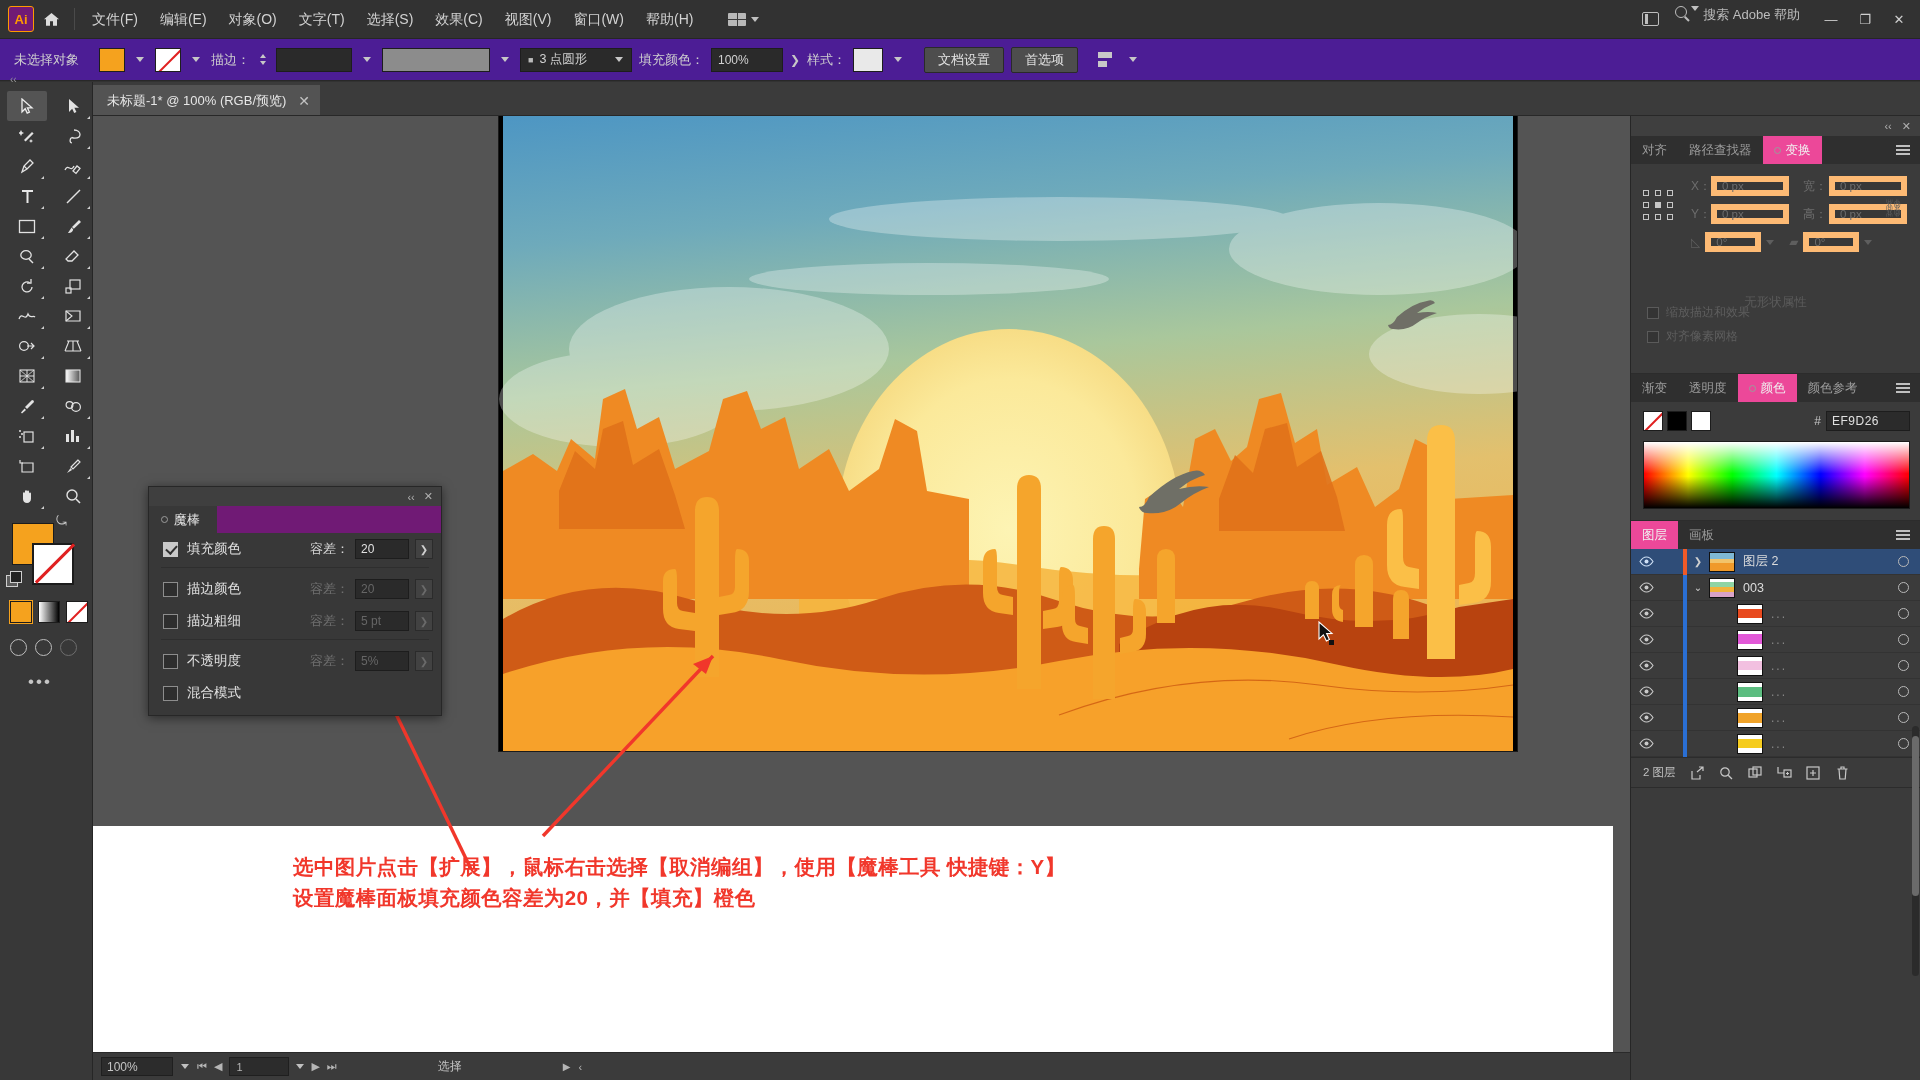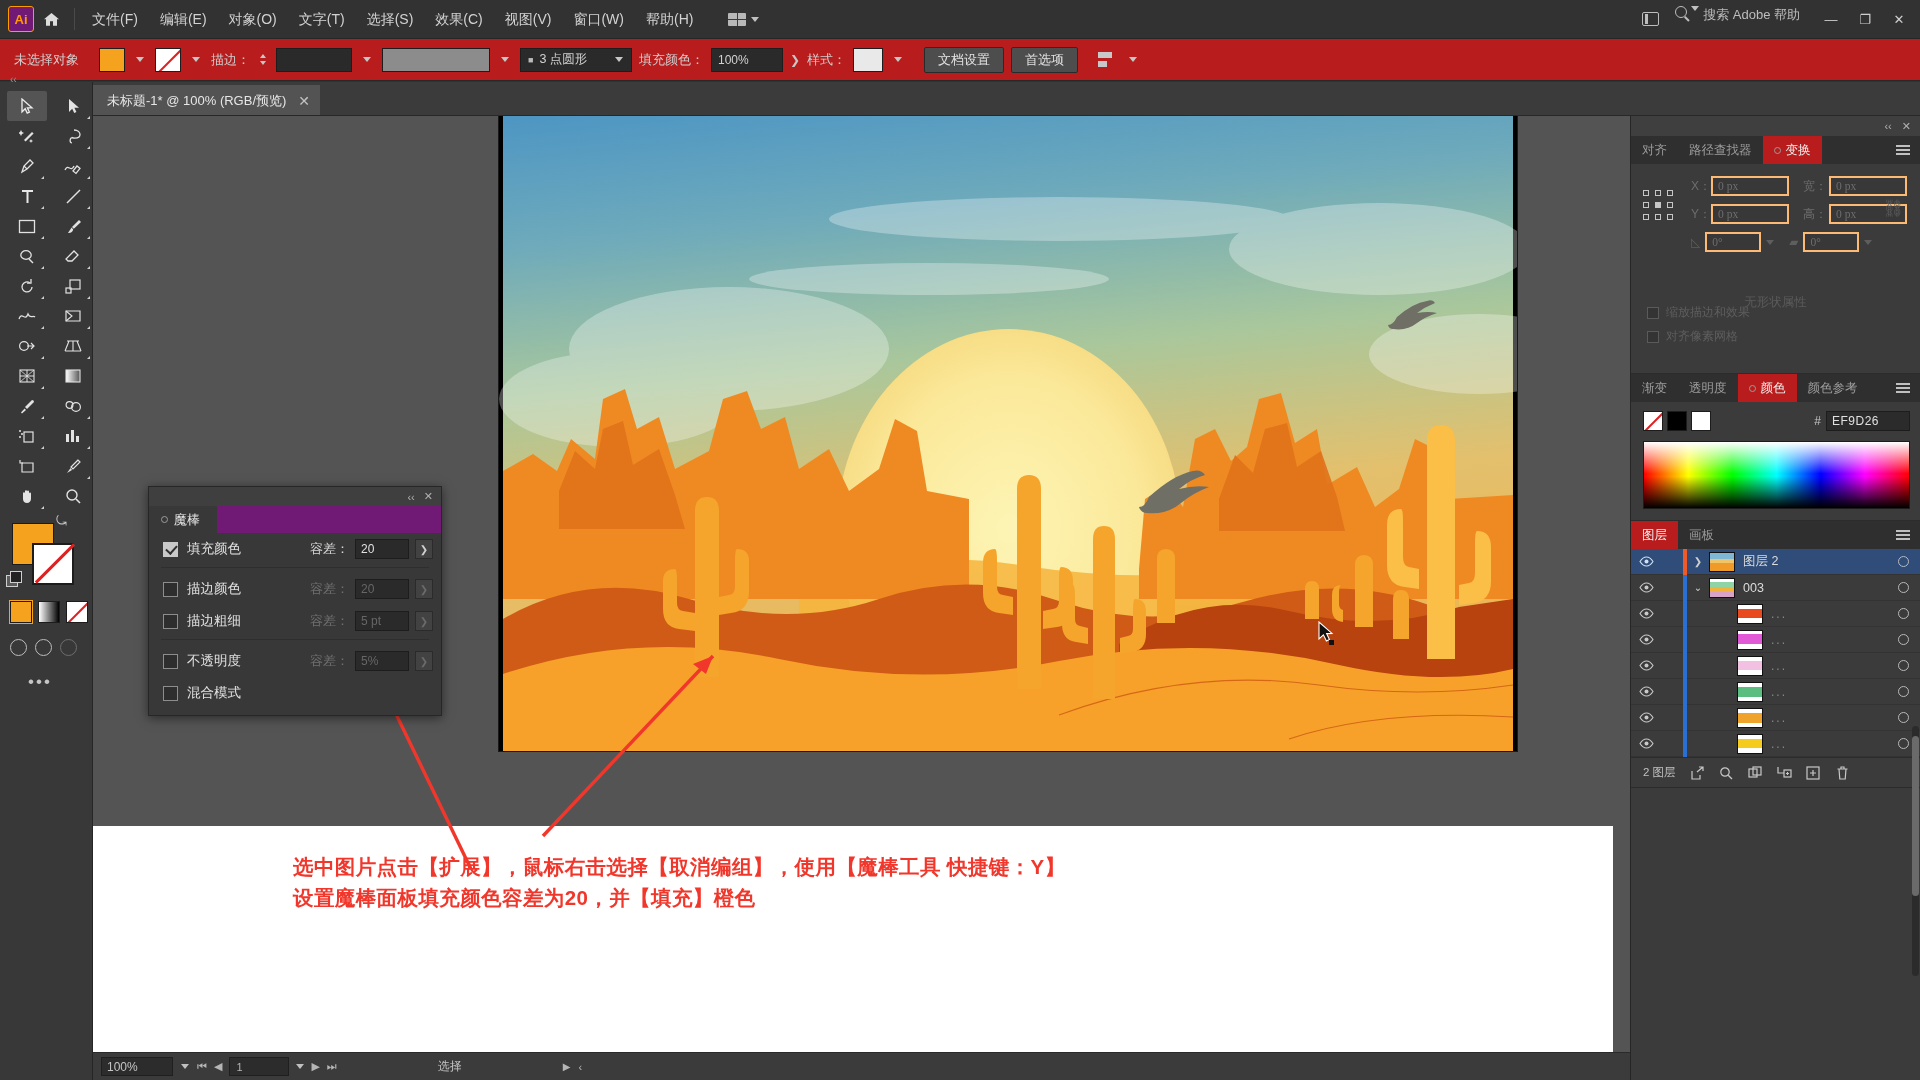--- a/index.html
+++ b/index.html
@@ -32,21 +32,21 @@
   .winbtn { width:34px; height:39px; display:flex; align-items:center; justify-content:center; font-size:13px; color:#cfcfcf;}
   #searchbox { display:flex; align-items:flex-start; gap:4px; height:26px; padding:0 8px; margin-right:6px; color:#bdbdbd; font-size:13px;}
   .magnifier { width:12px;height:12px;border:1.6px solid #bdbdbd;border-radius:50%;position:relative;}
   .magnifier:after{content:"";position:absolute;right:-4px;bottom:-3px;width:6px;height:1.6px;background:#bdbdbd;transform:rotate(45deg);}
   .panel-toggle-icon{width:17px;height:14px;border:1.5px solid #bdbdbd;border-radius:2px;position:relative;}
   .panel-toggle-icon:after{content:"";position:absolute;left:2px;top:1px;width:3px;height:10px;background:#bdbdbd;}
 
   
   #controlbar {
     position:absolute; left:0; top:39px; width:1920px; height:42px;
-    background:#b91c1c; border-bottom:1px solid #282828;
+    background:#4c1d95; border-bottom:1px solid #282828;
     display:flex; align-items:center; padding-left:14px; gap:7px;
   }
   .cb-label { font-size:13px; color:#cfcfcf; white-space:nowrap; }
   .swatch-fill { width:26px; height:24px; background:#f5a21e; border:1px solid #1e1e1e; }
   .swatch-stroke { width:26px; height:24px; background:#ffffff; border:1px solid #1e1e1e; position:relative; overflow:hidden;}
   .swatch-stroke:after{content:"";position:absolute;left:-6px;top:11px;width:40px;height:2px;background:#e02020;transform:rotate(-45deg);}
   .dd-caret { width:16px; height:24px; display:flex;align-items:center;justify-content:center; }
   .dd-caret i{ width:0;height:0;border-left:4px solid transparent;border-right:4px solid transparent;border-top:5px solid #c7c7c7;display:block;}
   .spin { width:12px; height:24px; display:flex; flex-direction:column; align-items:center; justify-content:center; gap:3px;}
   .spin i{width:0;height:0;border-left:3.5px solid transparent;border-right:3.5px solid transparent;display:block;}
@@ -159,35 +159,35 @@
   .tol-arrow { width:18px; height:20px; background:#424242; border:1px solid #2b2b2b; display:flex; align-items:center; justify-content:center; color:#cfcfcf; font-size:10px;}
   .tol-arrow.dim{ color:#6a6a6a; }
   .wand-divider { height:1px; background:#2e2e2e; margin:2px 12px 0 12px;}
 
   
   #rightdock { position:absolute; right:0; top:116px; bottom:0; width:290px; background:#3b3b3b; border-left:1px solid #262626;}
   .pnl { border-bottom:1px solid #2c2c2c; }
   .pnl-titlebar { height:20px; background:#3f3f3f; display:flex; align-items:center; justify-content:flex-end; gap:10px; padding-right:9px; color:#b0b0b0; font-size:11px;}
   .pnl-tabs { height:28px; background:#2f2f2f; display:flex; align-items:stretch; }
   .pnl-tab { display:flex; align-items:center; padding:0 11px; font-size:12.5px; color:#9d9d9d; }
-  .pnl-tab.active { background:#b91c1c; color:#f0f0f0; }
+  .pnl-tab.active { background:#ec4899; color:#f0f0f0; }
   .pnl-tab .tab-dot { margin-right:5px; }
   .pnl-menu { margin-left:auto; display:flex; align-items:center; padding:0 10px; color:#c0c0c0;}
   .hamb { width:14px; height:10px; position:relative;}
   .hamb:before,.hamb:after,.hamb i{content:"";position:absolute;left:0;width:14px;height:1.5px;background:#c0c0c0;}
   .hamb:before{top:0;} .hamb i{top:4.2px;display:block;} .hamb:after{top:8.4px;}
 
   
   #xform-body { height:209px; position:relative; padding:12px 10px 0 12px; }
   #ref-grid { position:absolute; left:12px; top:26px; width:30px; height:30px; }
   .rp { position:absolute; width:6px;height:6px;border:1px solid #c6c6c6;}
   .rp.mid{background:#c6c6c6;}
   .xf-row { display:flex; align-items:center; gap:6px; margin-left:48px; margin-bottom:8px;}
   .xf-lbl { width:14px; font-size:12px; color:#6d6d6d; }
-  .xf-field { width:78px; height:20px; background:#383838; border:2px solid #fdba74; color:#6d6d6d; font-size:11.5px; display:flex; align-items:center; padding-left:5px;font-family:Liberation Serif, serif;}
+  .xf-field { width:78px; height:20px; background:#383838; border:6px solid #fdba74; color:#6d6d6d; font-size:11.5px; display:flex; align-items:center; padding-left:5px;}
   .xf-link { position:absolute; right:16px; top:34px; color:#5e5e5e; font-size:17px;}
   .xf-rot { display:flex; align-items:center; gap:5px; margin-left:48px; }
   .xf-empty { position:absolute; left:0; right:0; top:130px; text-align:center; color:#5a5a5a; font-size:12.5px;}
   .xf-chk { display:flex; align-items:center; gap:7px; color:#5e5e5e; font-size:12px; margin-left:6px; margin-top:7px;}
   .xf-cbx { width:12px;height:12px;border:1px solid #5a5a5a; background:#343434;}
 
   
   #color-body { padding:9px 10px 11px 12px; }
   #color-top { display:flex; align-items:center; gap:4px; }
   .c-sw { width:20px;height:20px;border:1px solid #1c1c1c;}

